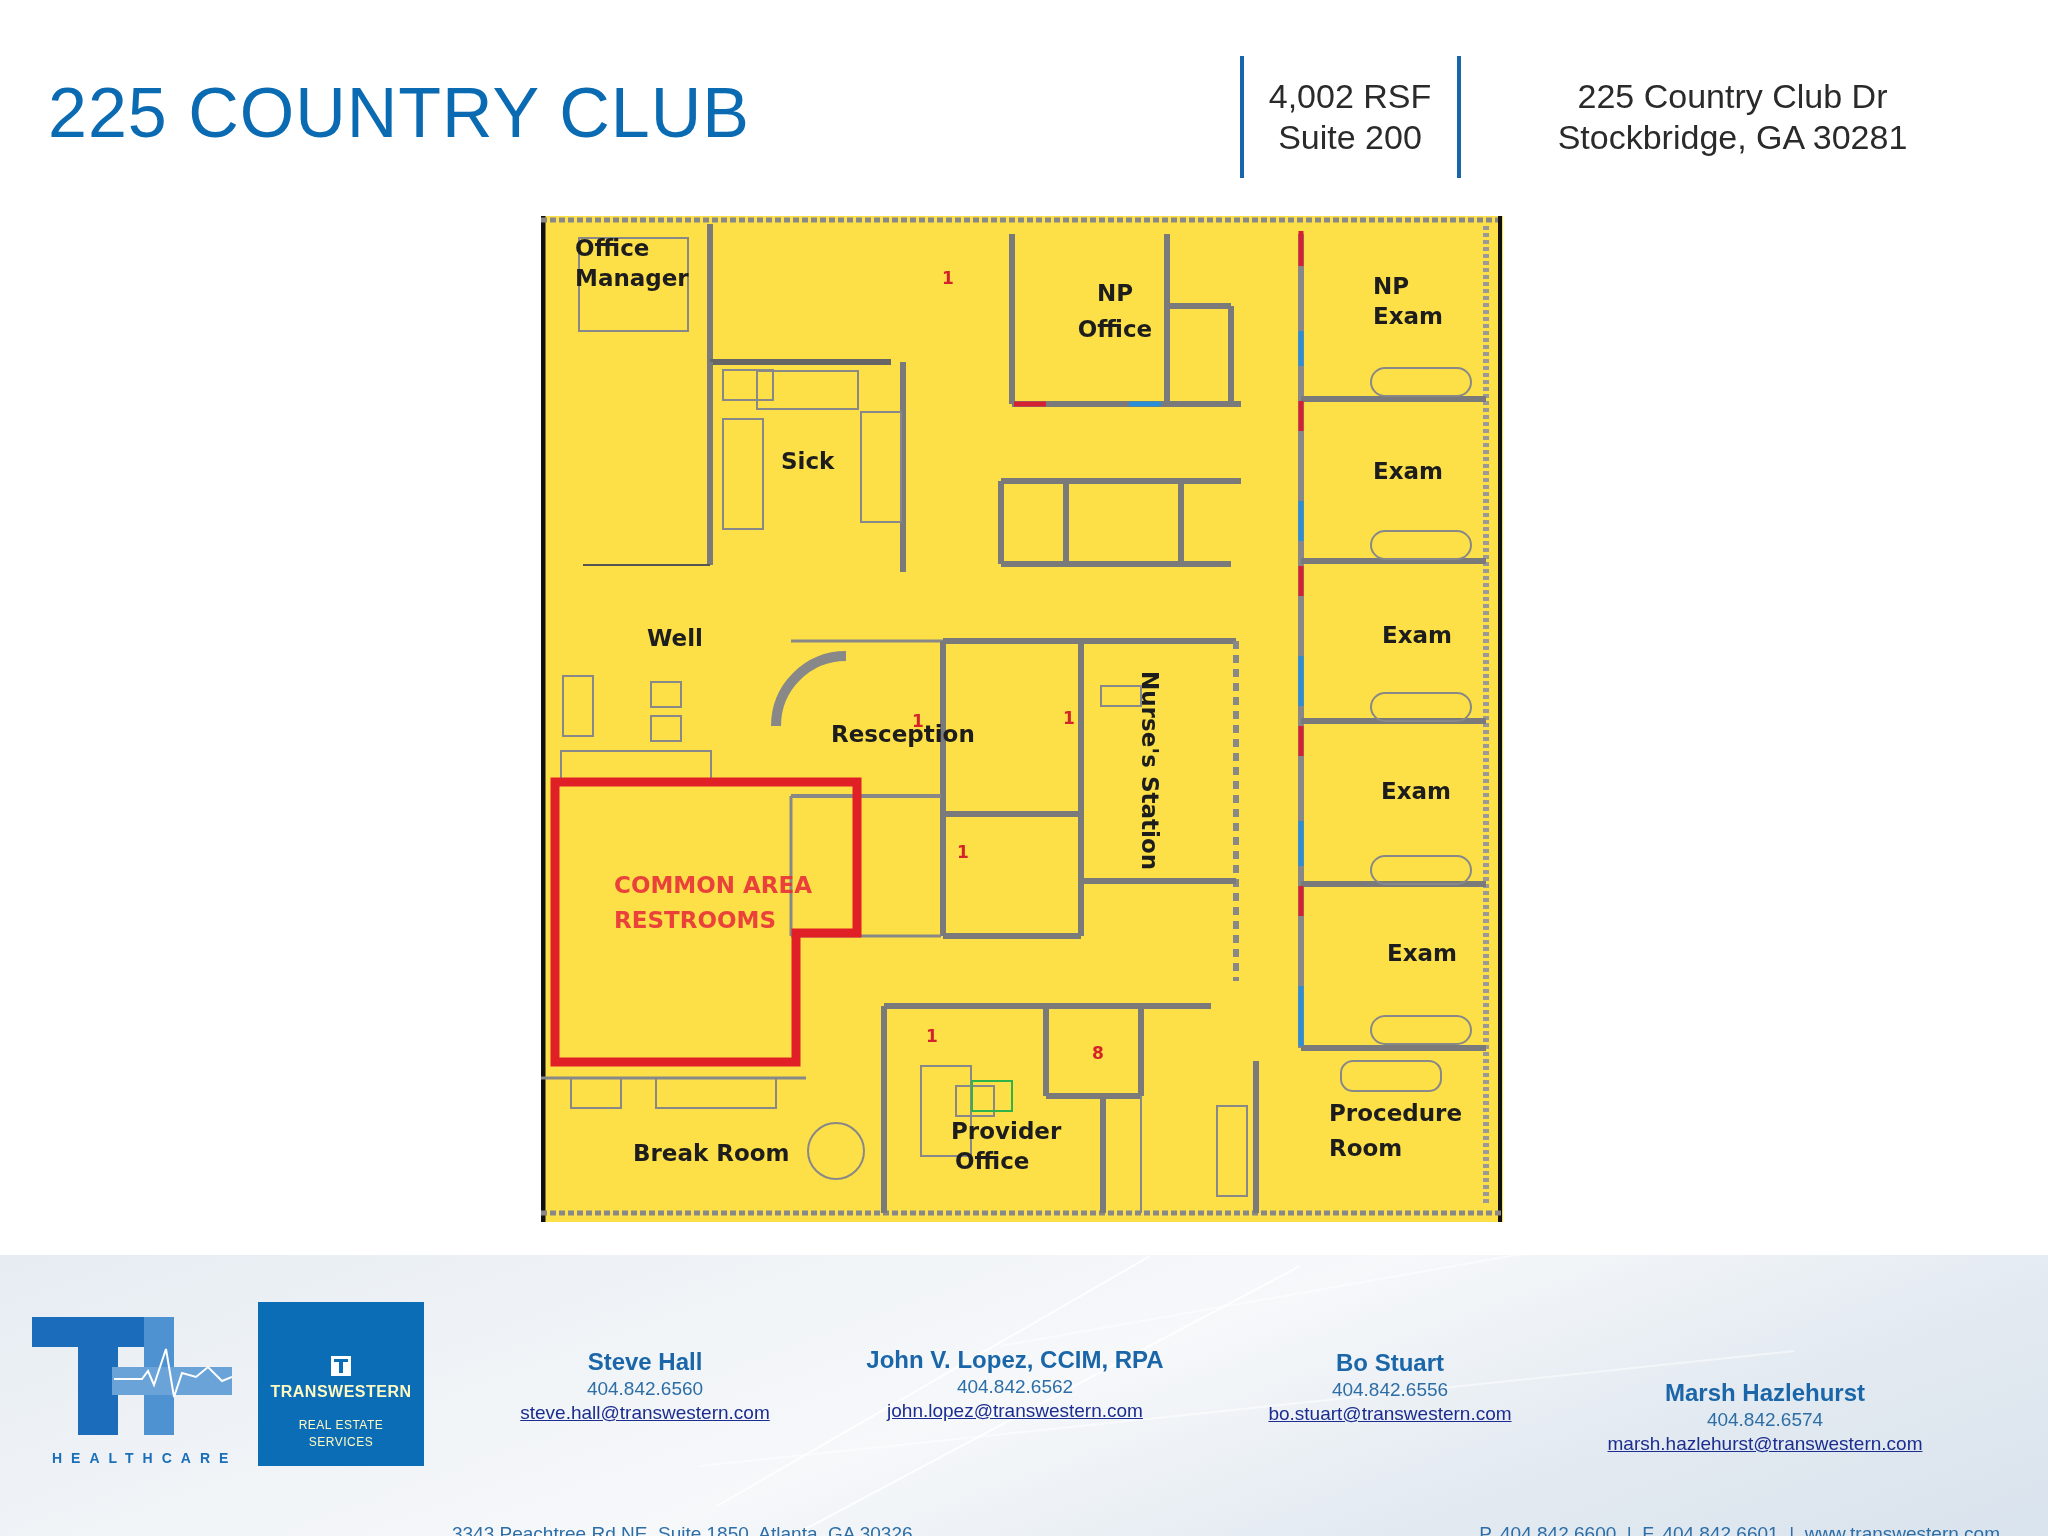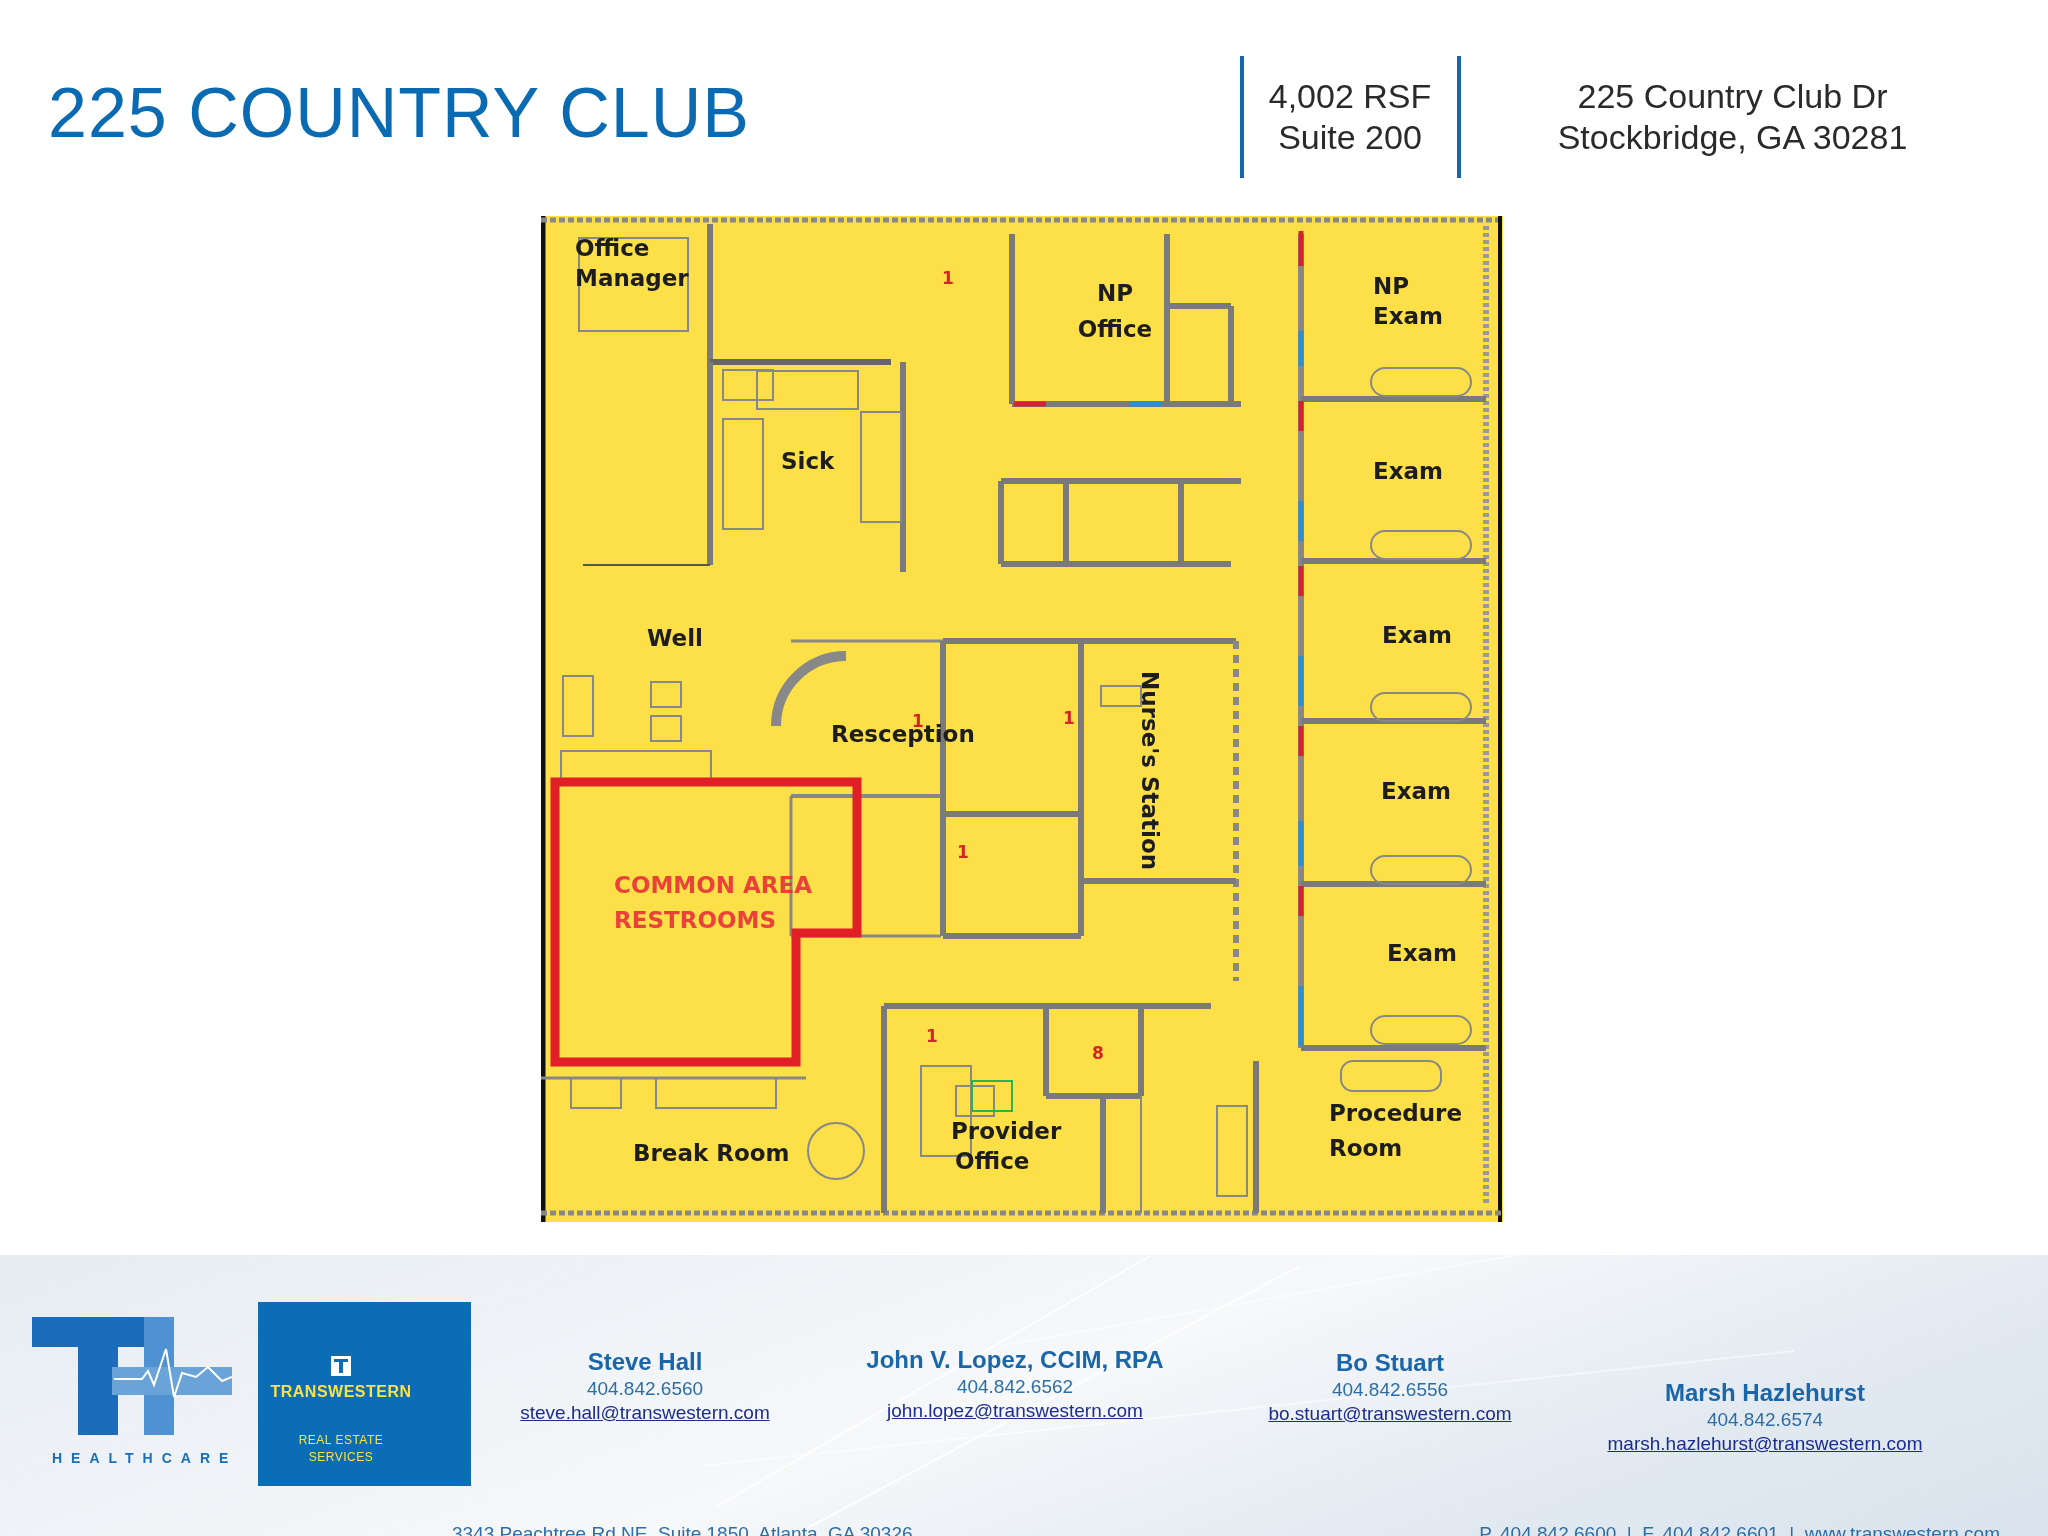--- a/index.html
+++ b/index.html
@@ -11,26 +11,26 @@
   .plan { position:absolute; left:541px; top:216px; width:962px; height:1006px; background:#fde047; }
   .plan svg { position:absolute; left:0; top:0; }
   .room-label { position:absolute; font-family:"DejaVu Sans", sans-serif; font-weight:bold; font-size:23px; color:#1d1d1d; line-height:30px; text-align:left; }
   .red-num { position:absolute; color:#d4242b; font-size:17px; font-weight:bold; font-family:"DejaVu Sans", sans-serif; }
   .common { position:absolute; color:#e8313a; font-weight:bold; font-size:23px; line-height:35px; font-family:"DejaVu Sans", sans-serif; opacity:0.9; }
   .footer { position:absolute; left:0; top:1255px; width:2048px; height:281px;
     background: linear-gradient(160deg, #e6ecf2 0%, #f2f5f8 35%, #f6f8fa 50%, #e3eaf1 75%, #d9e3ed 100%); overflow:hidden; }
   .streak { position:absolute; height:2px; background:rgba(255,255,255,0.85); transform-origin:left center; }
   .th-logo { position:absolute; left:32px; top:62px; width:200px; height:160px; }
   .th-text { position:absolute; left:52px; top:195px; font-size:14px; font-weight:bold; color:#1a6fb9; letter-spacing:9px; }
-  .tw-box { position:absolute; left:258px; top:47px; width:166px; height:184px; background:#0b6db6; color:#fde047; text-align:center;padding-left:47px; }
+  .tw-box { position:absolute; left:258px; top:47px; width:166px; height:164px; background:#0b6db6; color:#fef9c3; text-align:center; }
   .tw-icon { position:absolute; left:73px; top:54px; width:20px; height:20px; background:#fff; }
   .tw-icon::before { content:""; position:absolute; left:3px; top:3px; width:14px; height:3px; background:#0b6db6; }
   .tw-icon::after { content:""; position:absolute; left:8px; top:6px; width:4px; height:11px; background:#0b6db6; }
   .tw-name { position:absolute; left:0; top:81px; width:166px; font-size:16px; font-weight:bold; letter-spacing:0.5px; }
-  .tw-sub { position:absolute; left:0; top:115px; width:166px; font-size:12px; line-height:17px; letter-spacing:0.5px;margin-top:15px; }
+  .tw-sub { position:absolute; left:0; top:115px; width:166px; font-size:12px; line-height:17px; letter-spacing:0.5px; }
   .contact { position:absolute; top:92px; text-align:center; }
   .contact .name { display:block; color:#1a66a8; font-size:24px; font-weight:bold; line-height:30px; }
   .contact .phone { display:block; color:#2d6ea6; font-size:19px; line-height:24px; }
   .contact .email { display:block; color:#1c2d8f; font-size:19px; line-height:24px; text-decoration:underline; }
   .addr-line { position:absolute; top:232px; font-size:19px; color:#2d6ea6;margin-top:36px; }
 </style>
 </head>
 <body>
 
 <div class="title">225 COUNTRY CLUB</div>

